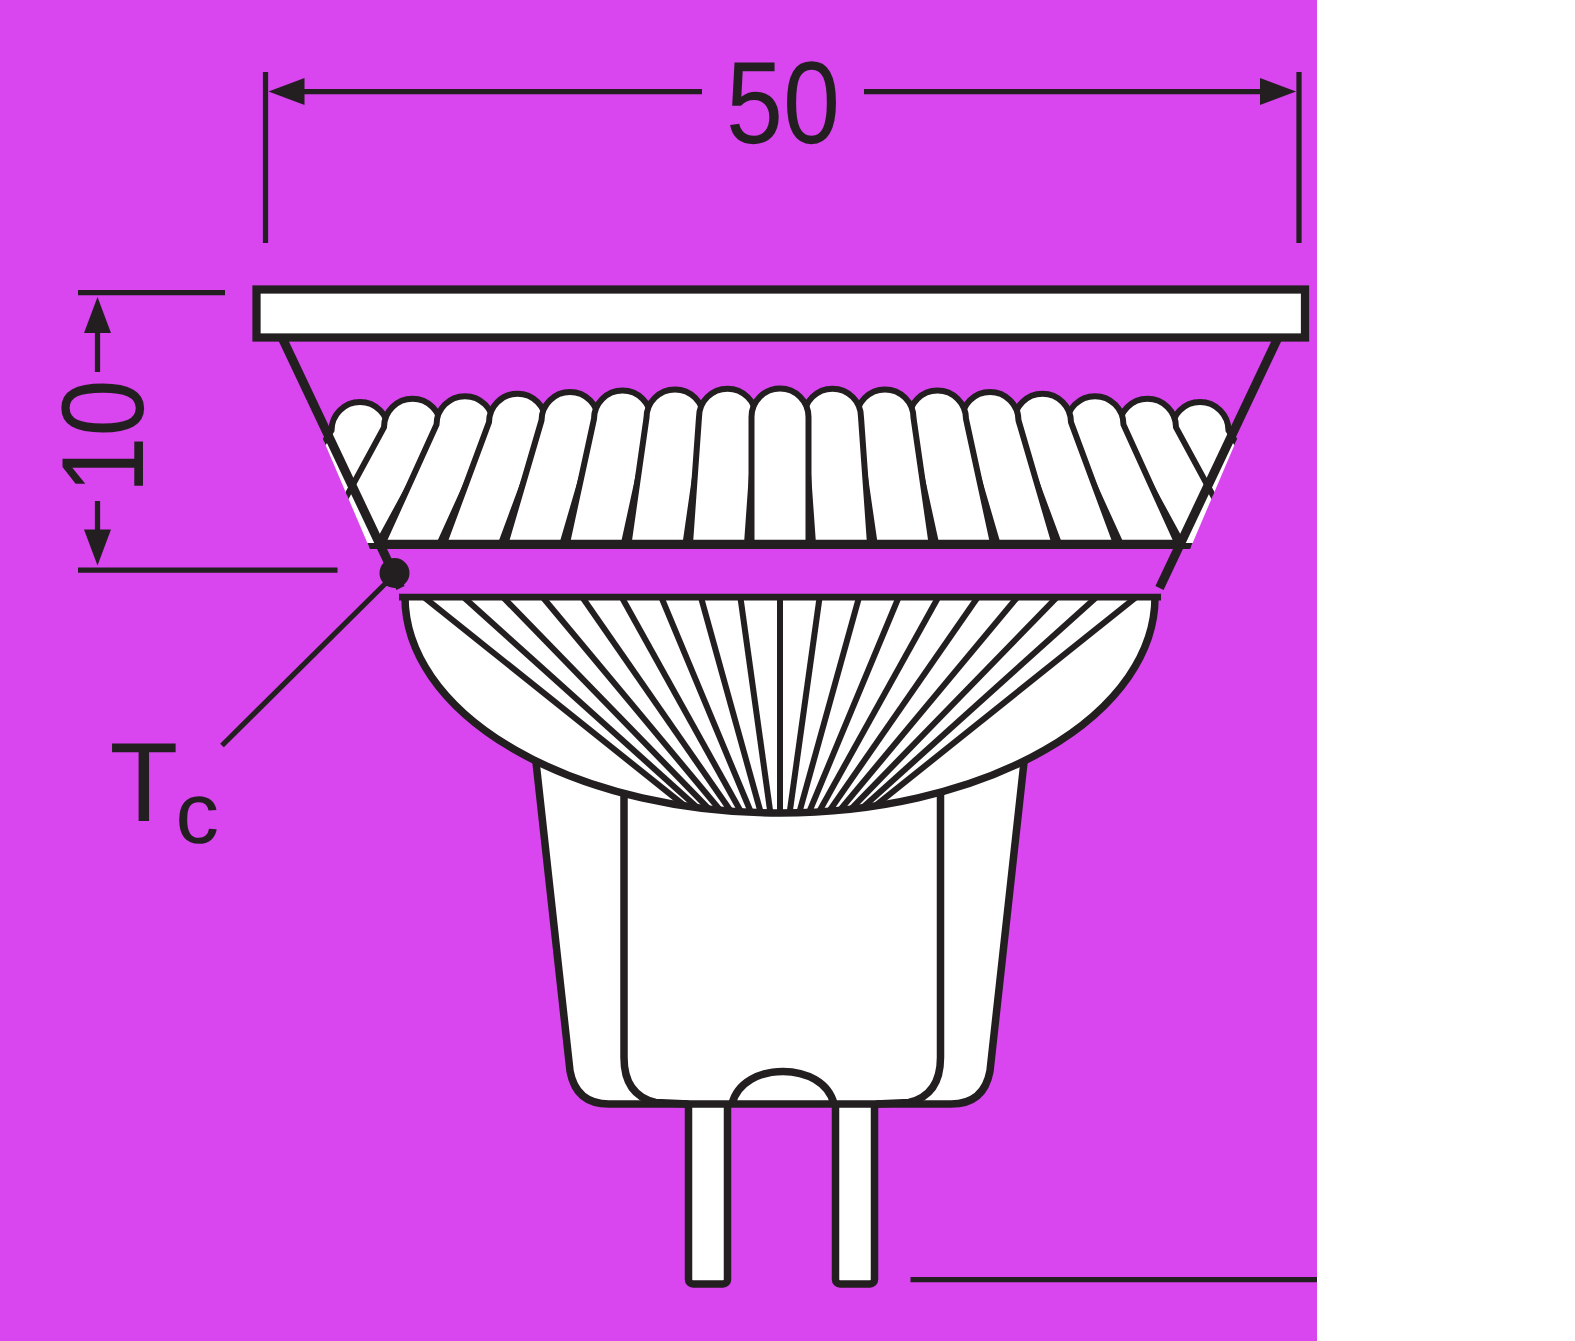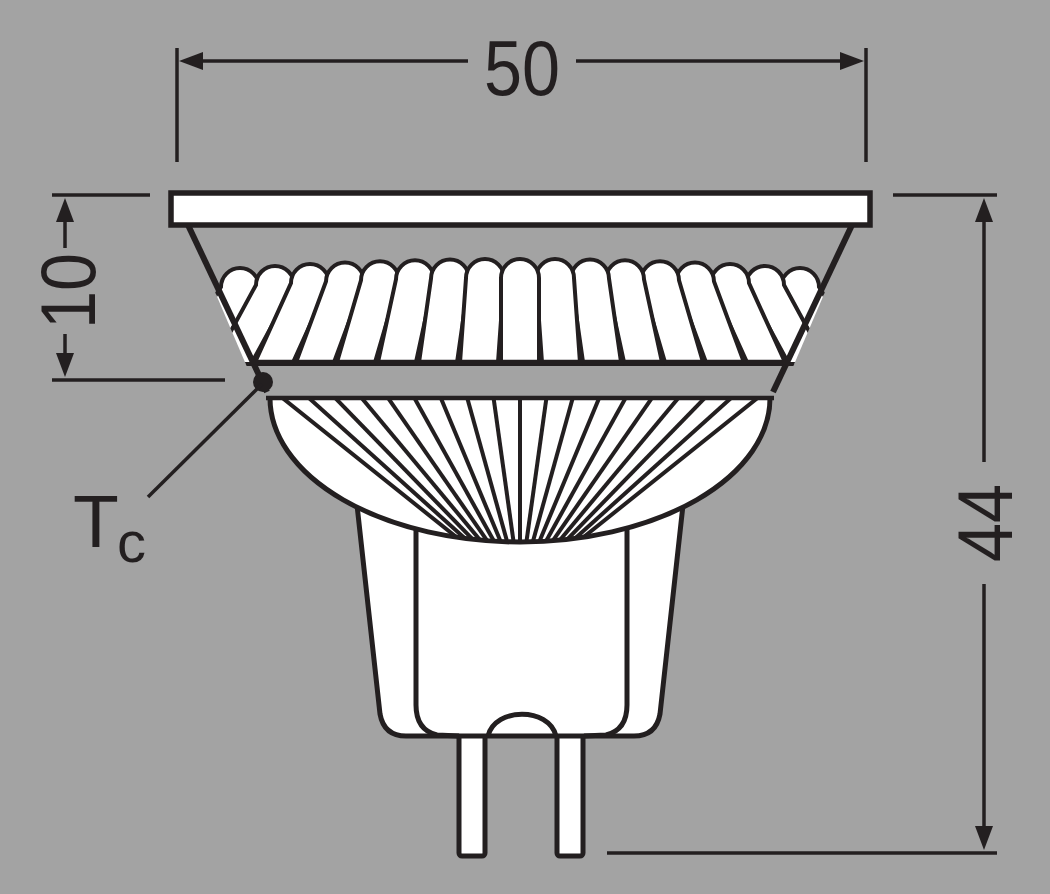--- a/index.html
+++ b/index.html
@@ -1,16 +1,16 @@
 <!DOCTYPE html>
 <html><head>
 <meta charset="utf-8">
 <style>
   html,body{margin:0;padding:0;background:#ffffff;}
-  .stage{width:1050px;height:894px;position:relative;background:#a3a3a3;overflow:hidden;}
+  .stage{width:878px;height:894px;position:relative;background:#d946ef;overflow:hidden;}
   svg{display:block;}
   .dim-text{font-family:"Liberation Sans","DejaVu Sans",sans-serif;fill:#231f20;font-size:78px;}
   .tc-text{font-family:"Liberation Sans","DejaVu Sans",sans-serif;fill:#231f20;font-size:75px;}
   .tc-sub{font-family:"Liberation Sans","DejaVu Sans",sans-serif;fill:#231f20;font-size:58px;}
   .ln{stroke:#231f20;fill:none;}
   .fill-w{fill:#ffffff;}
   .fill-k{fill:#231f20;stroke:none;}
 </style>
 </head>
 <body>

